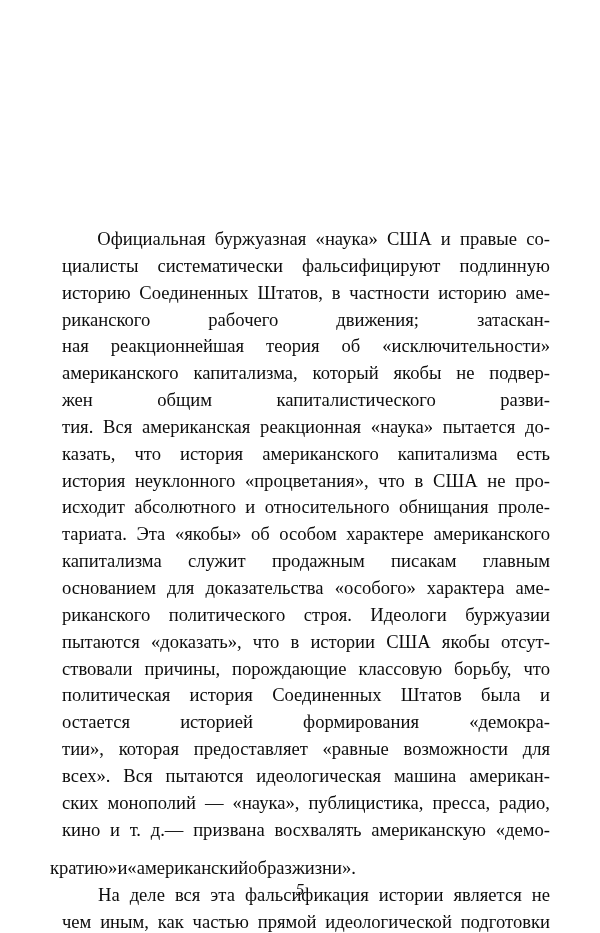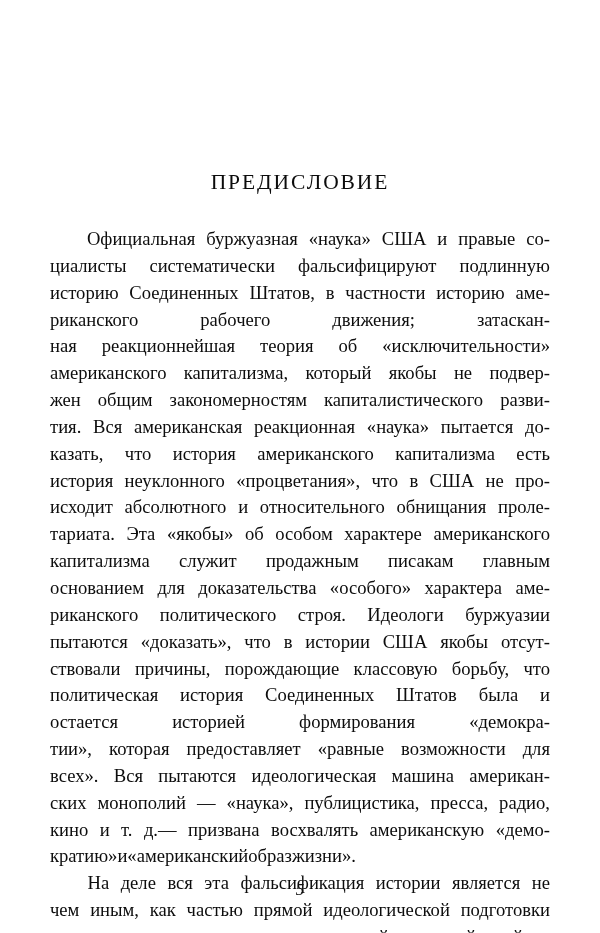--- a/index.html
+++ b/index.html
@@ -56,24 +56,26 @@
     display: flex;
     font-size: 18.6px;
     line-height: 26.85px;
     height: 26.85px;
     white-space: pre;
     color: #0d0d0d;
   }
   
   .line.just {
     justify-content: space-between;
+    margin-left: 12px;
   }
   
   .line.flush {
     justify-content: flex-start;
+    margin-top: 12px;
   }
   .line .w {
     white-space: pre;
   }
   
   .indent {
     display: inline-block;
     width: 26px;
     flex: 0 0 26px;
   }
@@ -88,31 +90,30 @@
     font-size: 17px;
     font-style: italic;
     color: #0f0f0f;
   }
 </style>
 </head>
 <body>
 
 <div class="page">
 
-  <h1 class="page-title">ПРЕДИСЛОВИЕ</h1>
 
   <div class="text-block">
       <div class="para">
         <div class="line just"><span class="indent"></span><span class="w">Официальная</span><span class="w">буржуазная</span><span class="w">«наука»</span><span class="w">США</span><span class="w">и</span><span class="w">правые</span><span class="w">со-</span></div>
         <div class="line just"><span class="w">циалисты</span><span class="w">систематически</span><span class="w">фальсифицируют</span><span class="w">подлинную</span></div>
         <div class="line just"><span class="w">историю</span><span class="w">Соединенных</span><span class="w">Штатов,</span><span class="w">в</span><span class="w">частности</span><span class="w">историю</span><span class="w">аме-</span></div>
         <div class="line just"><span class="w">риканского</span><span class="w">рабочего</span><span class="w">движения;</span><span class="w">затаскан-</span></div>
         <div class="line just"><span class="w">ная</span><span class="w">реакционнейшая</span><span class="w">теория</span><span class="w">об</span><span class="w">«исключительности»</span></div>
         <div class="line just"><span class="w">американского</span><span class="w">капитализма,</span><span class="w">который</span><span class="w">якобы</span><span class="w">не</span><span class="w">подвер-</span></div>
-        <div class="line just"><span class="w">жен</span><span class="w">общим</span><span class="w">закономерностям</span><span class="w">капиталистического</span><span class="w">разви-</span></div>
+        <div class="line just"><span class="w">жен</span><span class="w">общим</span><span class="w">капиталистического</span><span class="w">разви-</span></div>
         <div class="line just"><span class="w">тия.</span><span class="w">Вся</span><span class="w">американская</span><span class="w">реакционная</span><span class="w">«наука»</span><span class="w">пытается</span><span class="w">до-</span></div>
         <div class="line just"><span class="w">казать,</span><span class="w">что</span><span class="w">история</span><span class="w">американского</span><span class="w">капитализма</span><span class="w">есть</span></div>
         <div class="line just"><span class="w">история</span><span class="w">неуклонного</span><span class="w">«процветания»,</span><span class="w">что</span><span class="w">в</span><span class="w">США</span><span class="w">не</span><span class="w">про-</span></div>
         <div class="line just"><span class="w">исходит</span><span class="w">абсолютного</span><span class="w">и</span><span class="w">относительного</span><span class="w">обнищания</span><span class="w">проле-</span></div>
         <div class="line just"><span class="w">тариата.</span><span class="w">Эта</span><span class="w">«якобы»</span><span class="w">об</span><span class="w">особом</span><span class="w">характере</span><span class="w">американского</span></div>
         <div class="line just"><span class="w">капитализма</span><span class="w">служит</span><span class="w">продажным</span><span class="w">писакам</span><span class="w">главным</span></div>
         <div class="line just"><span class="w">основанием</span><span class="w">для</span><span class="w">доказательства</span><span class="w">«особого»</span><span class="w">характера</span><span class="w">аме-</span></div>
         <div class="line just"><span class="w">риканского</span><span class="w">политического</span><span class="w">строя.</span><span class="w">Идеологи</span><span class="w">буржуазии</span></div>
         <div class="line just"><span class="w">пытаются</span><span class="w">«доказать»,</span><span class="w">что</span><span class="w">в</span><span class="w">истории</span><span class="w">США</span><span class="w">якобы</span><span class="w">отсут-</span></div>
         <div class="line just"><span class="w">ствовали</span><span class="w">причины,</span><span class="w">порождающие</span><span class="w">классовую</span><span class="w">борьбу,</span><span class="w">что</span></div>

